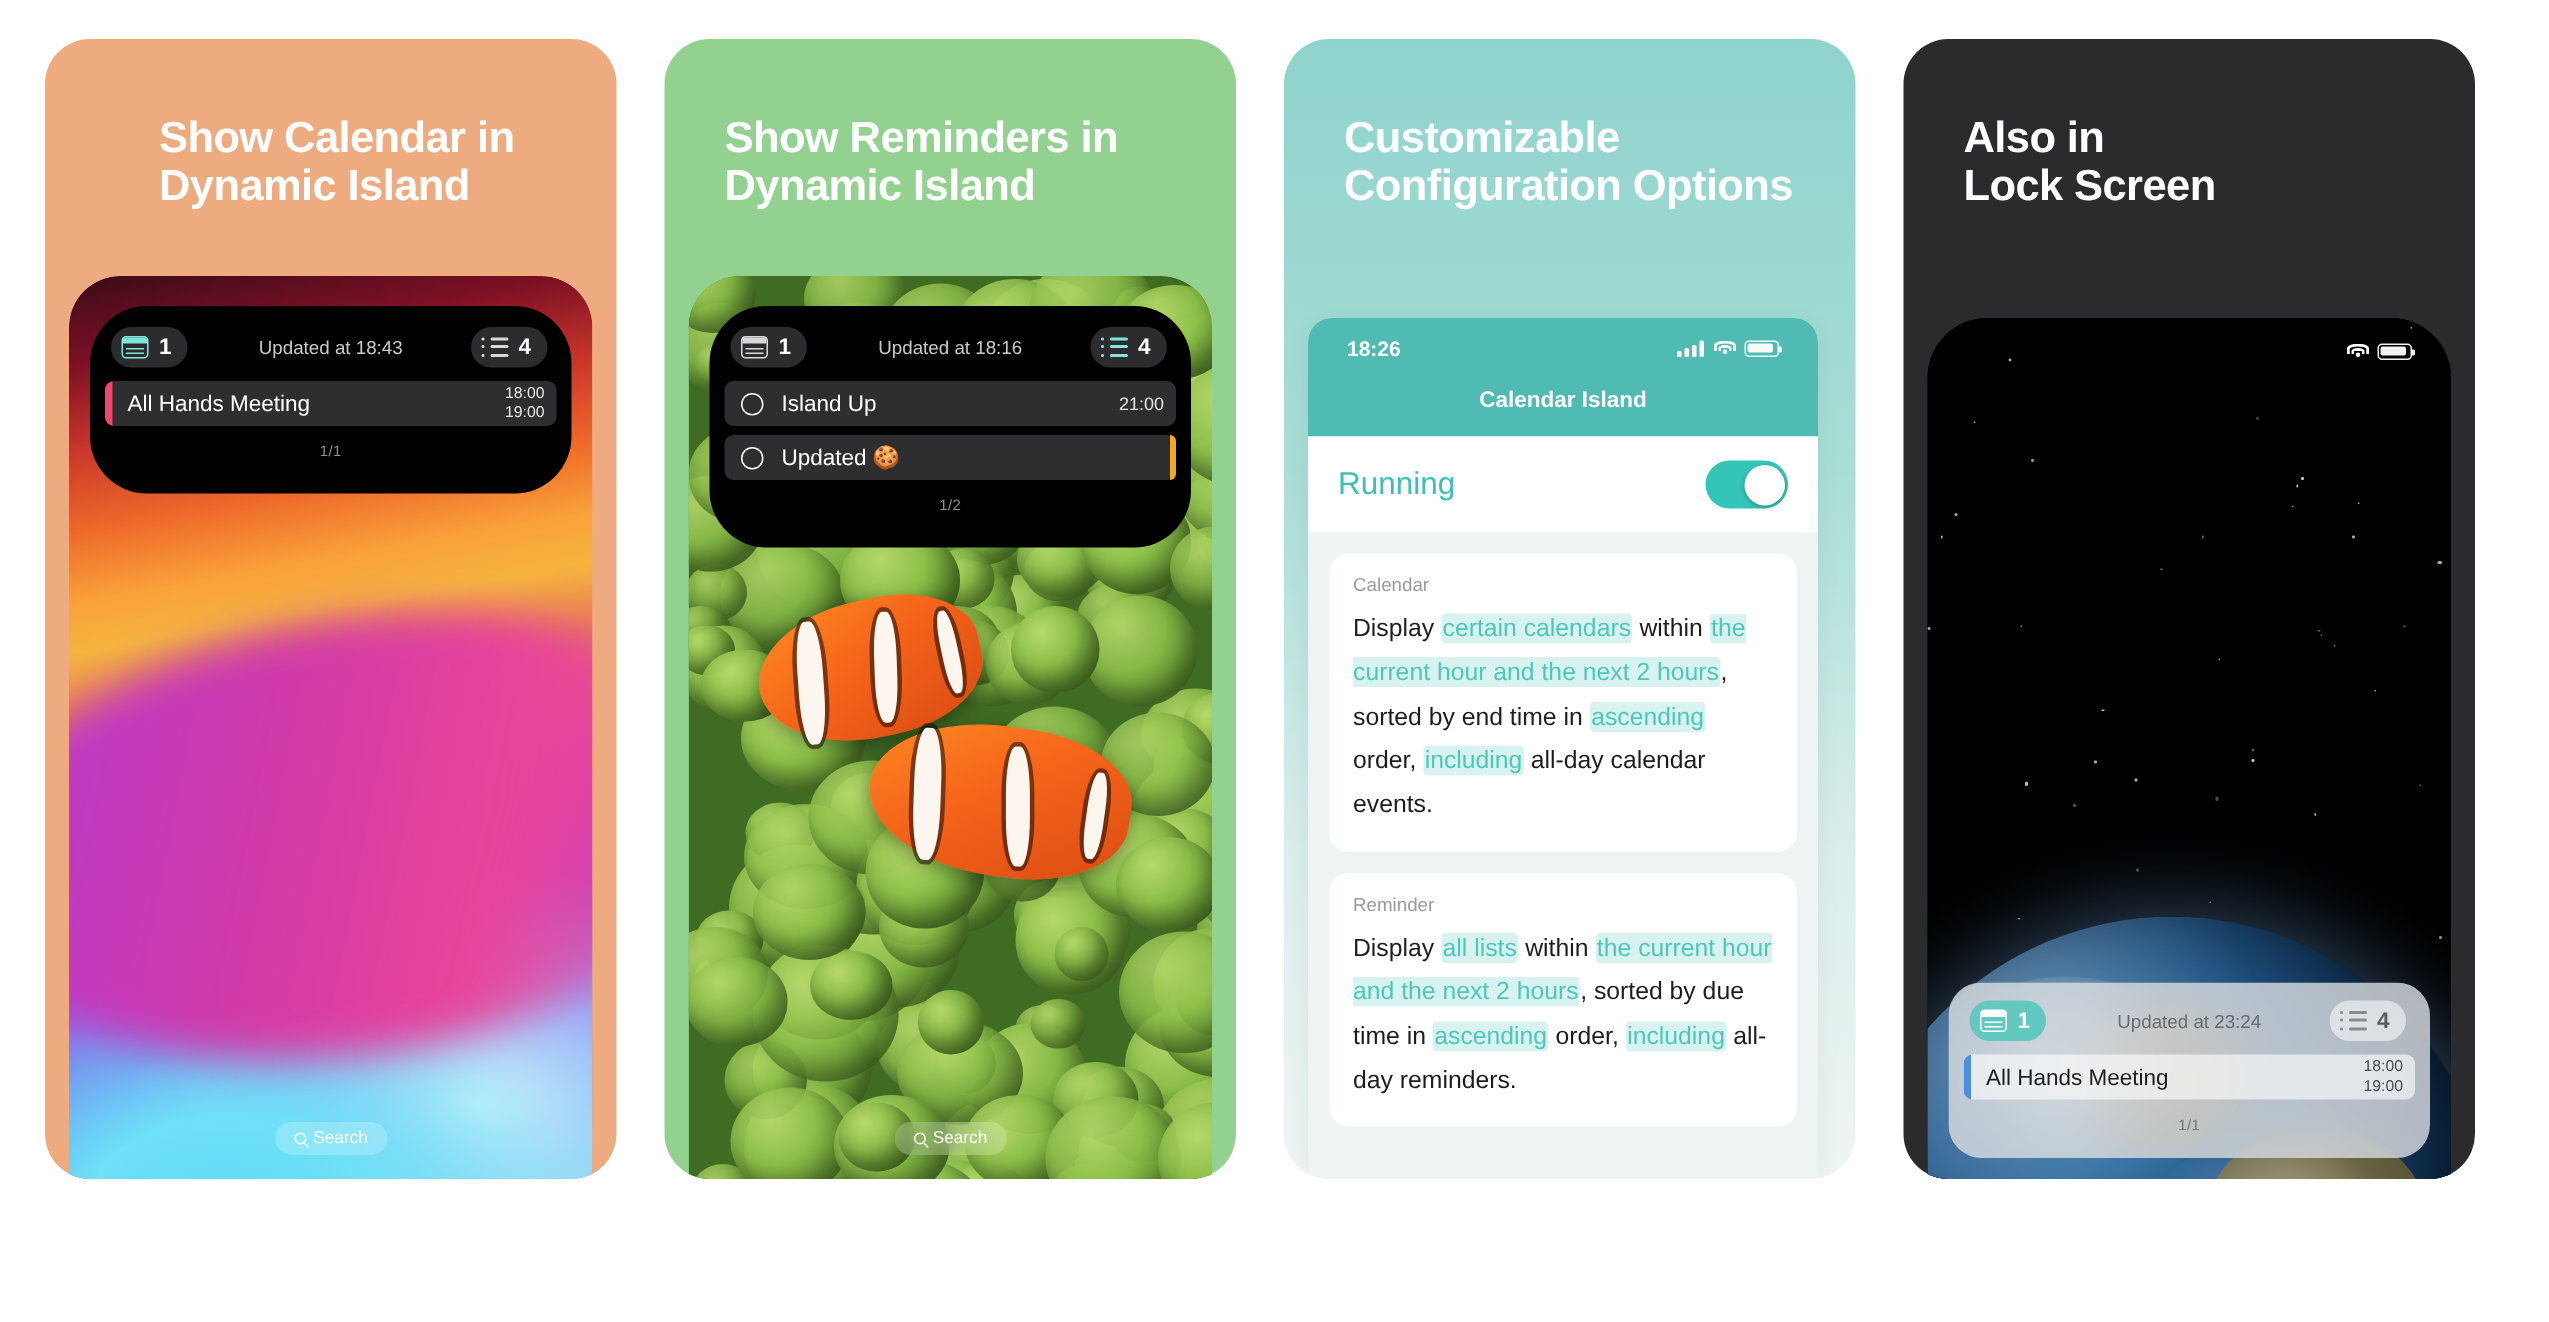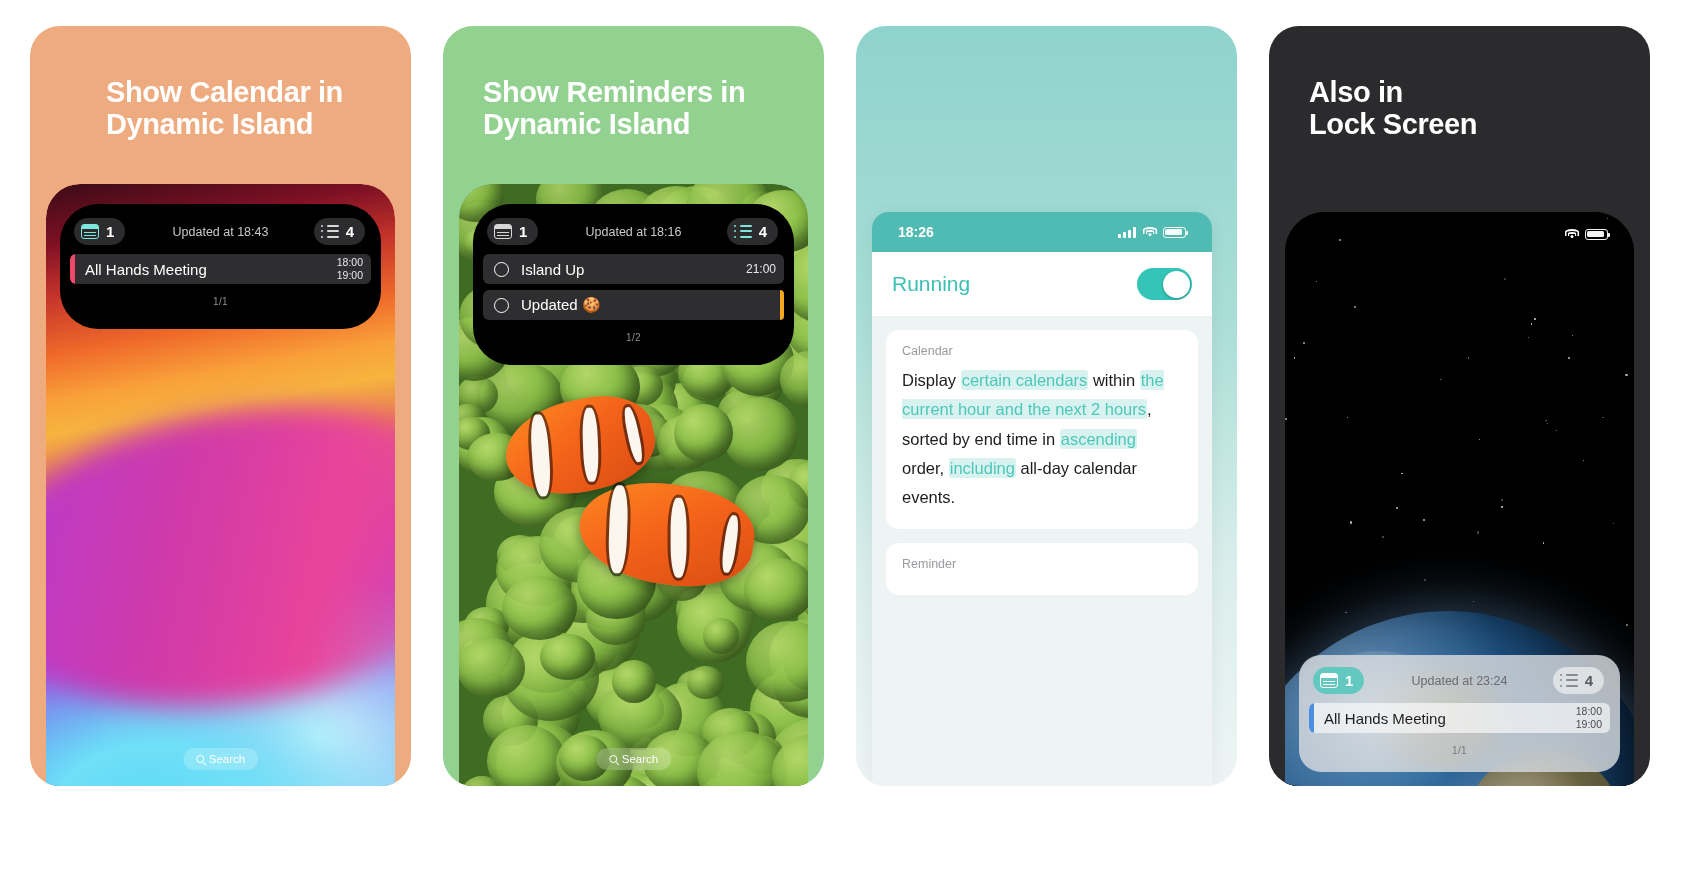--- a/index.html
+++ b/index.html
@@ -596,20 +596,22 @@
 
         <div class="search-pill">
           <span class="mag"></span>
           <span>Search</span>
         </div>
       </div>
     </div>
   </div>
 
   <div class="panel p3">
+    <div class="panel-title">Customizable
+Configuration Options</div>
 
     <div class="app">
       <div class="app-head">
         <div class="statusbar">
           <span>18:26</span>
           <span class="sb-right">
             <span class="sig">
                 <i></i>
                 <i></i>
                 <i></i>
@@ -618,34 +620,36 @@
             <span class="wifi">
                 <b></b>
                 <b></b>
                 <b></b>
               </span>
             <span class="batt">
                 <i></i>
               </span>
           </span>
         </div>
+        <div class="app-nav">Calendar Island</div>
       </div>
 
       <div class="toggle-row">
         <span class="toggle-label">Running</span>
         <span class="switch"></span>
       </div>
 
       <div class="card">
         <div class="card-label">Calendar</div>
         <div class="card-text"><span>Display </span><span class="hl">certain calendars</span><span> within </span><span class="hl">the current hour and the next 2 hours</span><span>, sorted by end time in </span><span class="hl">ascending</span><span> order, </span><span class="hl">including</span><span> all-day calendar events.</span></div>
       </div>
 
       <div class="card">
         <div class="card-label">Reminder</div>
+        <div class="card-text"><span>Display </span><span class="hl">all lists</span><span> within </span><span class="hl">the current hour and the next 2 hours</span><span>, sorted by due time in </span><span class="hl">ascending</span><span> order, </span><span class="hl">including</span><span> all-day reminders.</span></div>
       </div>
     </div>
   </div>
 
   <div class="panel p4">
     <div class="panel-title">Also in
 Lock Screen</div>
 
     <div class="lock-phone">
       <div class="wall4">

